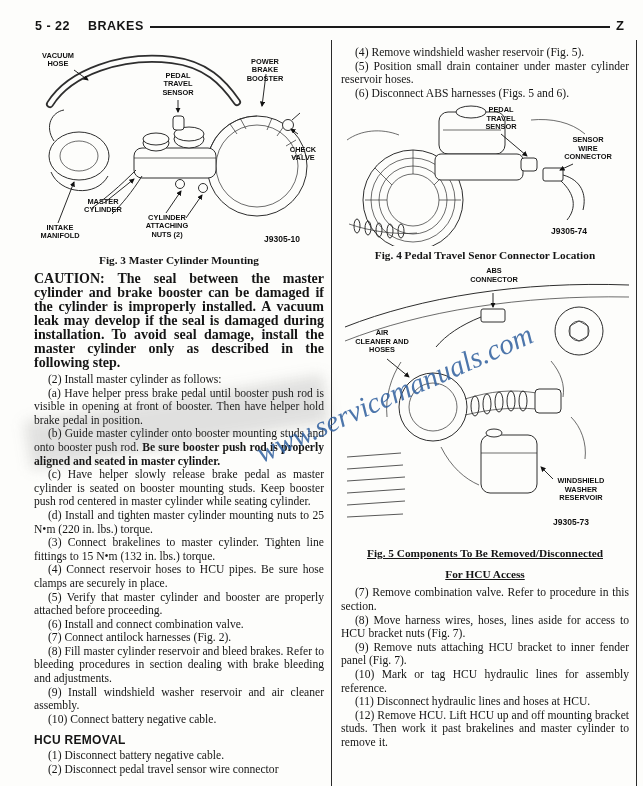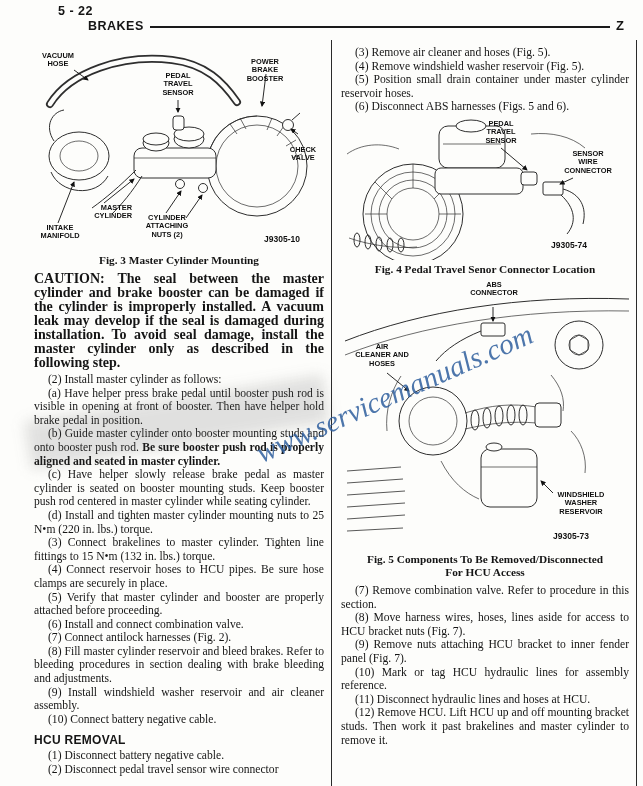--- a/index.html
+++ b/index.html
@@ -3,34 +3,34 @@
 <meta charset="utf-8">
 <style>
   html,body{margin:0;padding:0;background:#e8e8e6;}
   .page{
     position:relative;width:643px;height:786px;background:#fdfdfb;
     overflow:hidden;color:#151515;
     font-family:"Liberation Serif", serif;
     box-shadow:0 0 4px rgba(0,0,0,.25);
   }
   
-  .hdr-num{position:absolute;left:35px;top:4px;font:bold 12.5px "Liberation Sans",sans-serif;letter-spacing:.5px;margin-left:23px;}
+  .hdr-num{position:absolute;left:35px;top:19px;font:bold 12.5px "Liberation Sans",sans-serif;letter-spacing:.5px;}
   .hdr-title{position:absolute;left:88px;top:19px;font:bold 12.5px "Liberation Sans",sans-serif;letter-spacing:.5px;}
   .hdr-rule{position:absolute;left:150px;top:26px;width:460px;height:1.6px;background:#1a1a1a;}
   .hdr-z{position:absolute;left:616px;top:18px;font:bold 13px "Liberation Sans",sans-serif;}
   .rule-mid{position:absolute;left:331px;top:40px;height:746px;width:1.2px;background:#2a2a2a;}
   .rule-right{position:absolute;left:636px;top:40px;height:746px;width:1.2px;background:#2a2a2a;}
   
   .col{position:absolute;top:46px;width:290px;}
   .col-left{left:34px;}
   .col-right{left:341px;width:288px;}
   .para{margin:0;text-indent:14px;text-align:justify;font-size:11.6px;line-height:13.6px;}
   .caution{margin:5px 0 3px;font-weight:bold;text-align:justify;font-size:14px;line-height:14px;}
   .fig-caption{margin:3px 0 5px;text-align:center;font-weight:bold;font-size:11.3px;line-height:13px;}
-  .fig-caption.tight{margin:0 0 5px;}
+  .fig-caption.tight{margin:8px 0 5px;text-decoration:underline;}
   .section-heading{margin:7px 0 2px;font:bold 12px "Liberation Sans",sans-serif;letter-spacing:.3px;}
   
   .fig{position:relative;margin:0;padding:0;}
   .fig svg{position:absolute;left:0;top:0;}
   .fig3{height:205px;}
   .fig4{height:146px;}
   .fig5{height:272px;}
   .fig-label{
     position:absolute;font:bold 7.4px/8.4px "Liberation Sans",sans-serif;
     white-space:pre-line;text-align:center;color:#101010;
@@ -112,21 +112,21 @@
       <div class="fig-label" style="left:2px;top:6px;width:44px;">VACUUM
 HOSE</div>
       <div class="fig-label" style="left:118px;top:26px;width:52px;">PEDAL
 TRAVEL
 SENSOR</div>
       <div class="fig-label" style="left:202px;top:12px;width:58px;">POWER
 BRAKE
 BOOSTER</div>
       <div class="fig-label" style="left:248px;top:100px;width:42px;">CHECK
 VALVE</div>
-      <div class="fig-label" style="left:40px;top:158px;width:58px;text-align:right;">MASTER
+      <div class="fig-label" style="left:40px;top:152px;width:58px;">MASTER
 CYLINDER</div>
       <div class="fig-label" style="left:0px;top:178px;width:52px;">INTAKE
 MANIFOLD</div>
       <div class="fig-label" style="left:102px;top:168px;width:62px;">CYLINDER
 ATTACHING
 NUTS (2)</div>
       <div class="fig-code" style="left:230px;top:188px;">J9305-10</div>
     </figure>
     <div class="fig-caption">Fig. 3 Master Cylinder Mounting</div>
 
@@ -151,21 +151,20 @@
     <h2 class="section-heading">HCU REMOVAL</h2>
     <div class="steps">
         <p class="para"><span>(1) Disconnect battery negative cable.</span></p>
         <p class="para"><span>(2) Disconnect pedal travel sensor wire connector</span></p>
       </div>
   </section>
 
   <section class="col col-right">
 
     <div class="steps">
-        <p class="para"><span>(3) Remove air cleaner and hoses (Fig. 5).</span></p>
         <p class="para"><span>(4) Remove windshield washer reservoir (Fig. 5).</span></p>
         <p class="para"><span>(5) Position small drain container under master cylinder reservoir hoses.</span></p>
         <p class="para"><span>(6) Disconnect ABS harnesses (Figs. 5 and 6).</span></p>
       </div>
 
     <figure class="fig fig4">
       <svg width="292" height="146" viewBox="0 0 292 146">
         <defs>
           <marker id="m4" markerWidth="6" markerHeight="6" refX="5" refY="3" orient="auto">
             <path d="M0,0 L6,3 L0,6 Z" fill="#111"></path>

